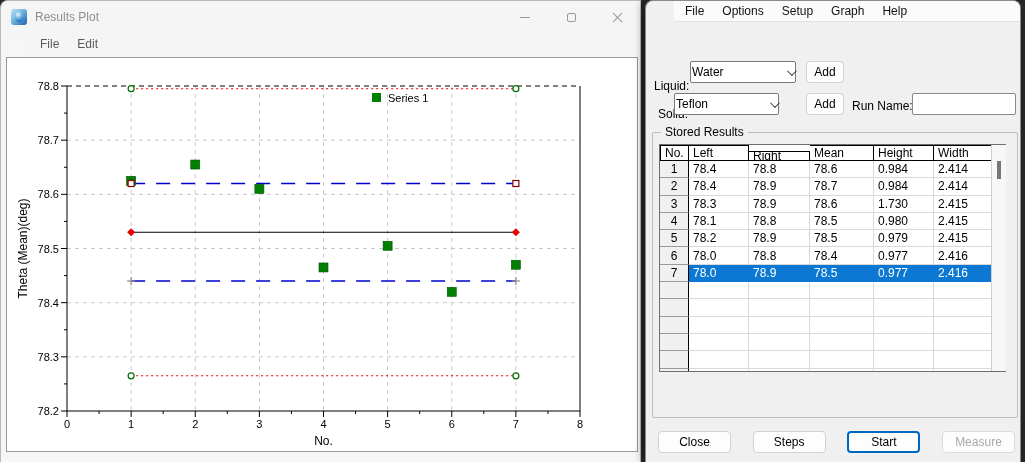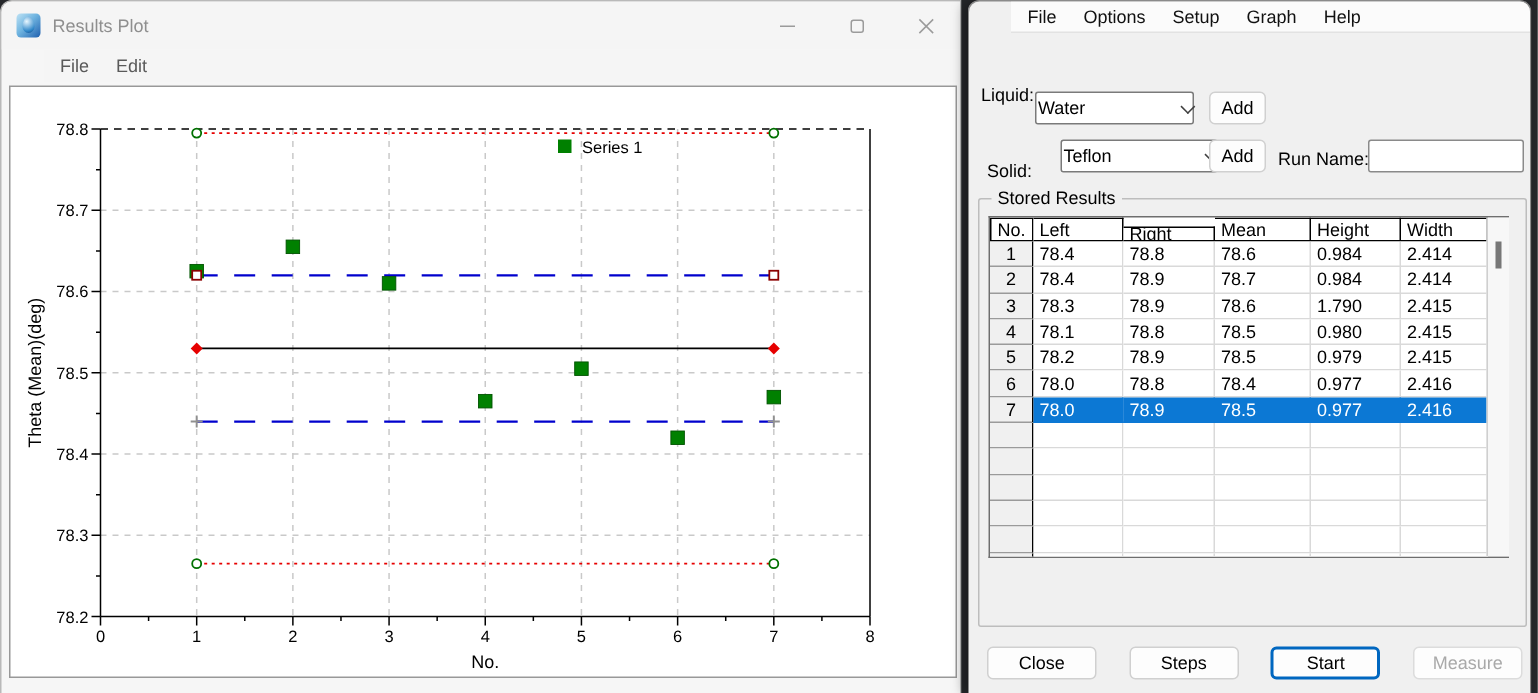--- a/index.html
+++ b/index.html
@@ -214,31 +214,31 @@
 
 <div class="win" id="ca-win">
   <div class="menubar">
       <span class="menu-item">File</span>
       <span class="menu-item">Options</span>
       <span class="menu-item">Setup</span>
       <span class="menu-item">Graph</span>
       <span class="menu-item">Help</span>
     </div>
 
-  <span class="field-label" style="left:8px; top:55px; width:34px; text-align:right;">Liquid:</span>
+  <span class="field-label" style="left:8px; top:78px; width:34px; text-align:right;">Liquid:</span>
   <div class="combo" style="left:44px; top:60px; width:106px;">
     <span>Water</span>
     <span class="chevron"></span>
   </div>
   <button class="btn" style="left:160px; top:60px; width:38px;">
     <span>Add</span>
   </button>
 
   <span class="field-label" style="left:8px; top:106px; width:34px; text-align:right;">Solid:</span>
-  <div class="combo" style="left:61px; top:92px; width:105px;">
+  <div class="combo" style="left:28px; top:92px; width:105px;">
     <span>Teflon</span>
     <span class="chevron"></span>
   </div>
   <button class="btn" style="left:160px; top:92px; width:38px;">
     <span>Add</span>
   </button>
 
   <span class="field-label" style="left:206px; top:98px;">Run Name:</span>
   <input class="text-input" style="left: 266px; top: 92px; width: 104px;" value="">
 
@@ -270,21 +270,21 @@
           <div class="tc dcell" style="width: 61px; flex-basis: 61px;">78.9</div>
           <div class="tc dcell" style="width: 64px; flex-basis: 64px;">78.7</div>
           <div class="tc dcell" style="width: 60px; flex-basis: 60px;">0.984</div>
           <div class="tc dcell" style="width: 58px; flex-basis: 58px;">2.414</div>
         </div>
         <div class="tr">
           <div class="tc rowhead" style="width: 29px; flex-basis: 29px;">3</div>
           <div class="tc dcell" style="width: 60px; flex-basis: 60px;">78.3</div>
           <div class="tc dcell" style="width: 61px; flex-basis: 61px;">78.9</div>
           <div class="tc dcell" style="width: 64px; flex-basis: 64px;">78.6</div>
-          <div class="tc dcell" style="width: 60px; flex-basis: 60px;">1.790</div>
+          <div class="tc dcell" style="width: 60px; flex-basis: 60px;">1.730</div>
           <div class="tc dcell" style="width: 58px; flex-basis: 58px;">2.415</div>
         </div>
         <div class="tr">
           <div class="tc rowhead" style="width: 29px; flex-basis: 29px;">4</div>
           <div class="tc dcell" style="width: 60px; flex-basis: 60px;">78.1</div>
           <div class="tc dcell" style="width: 61px; flex-basis: 61px;">78.8</div>
           <div class="tc dcell" style="width: 64px; flex-basis: 64px;">78.5</div>
           <div class="tc dcell" style="width: 60px; flex-basis: 60px;">0.980</div>
           <div class="tc dcell" style="width: 58px; flex-basis: 58px;">2.415</div>
         </div>

